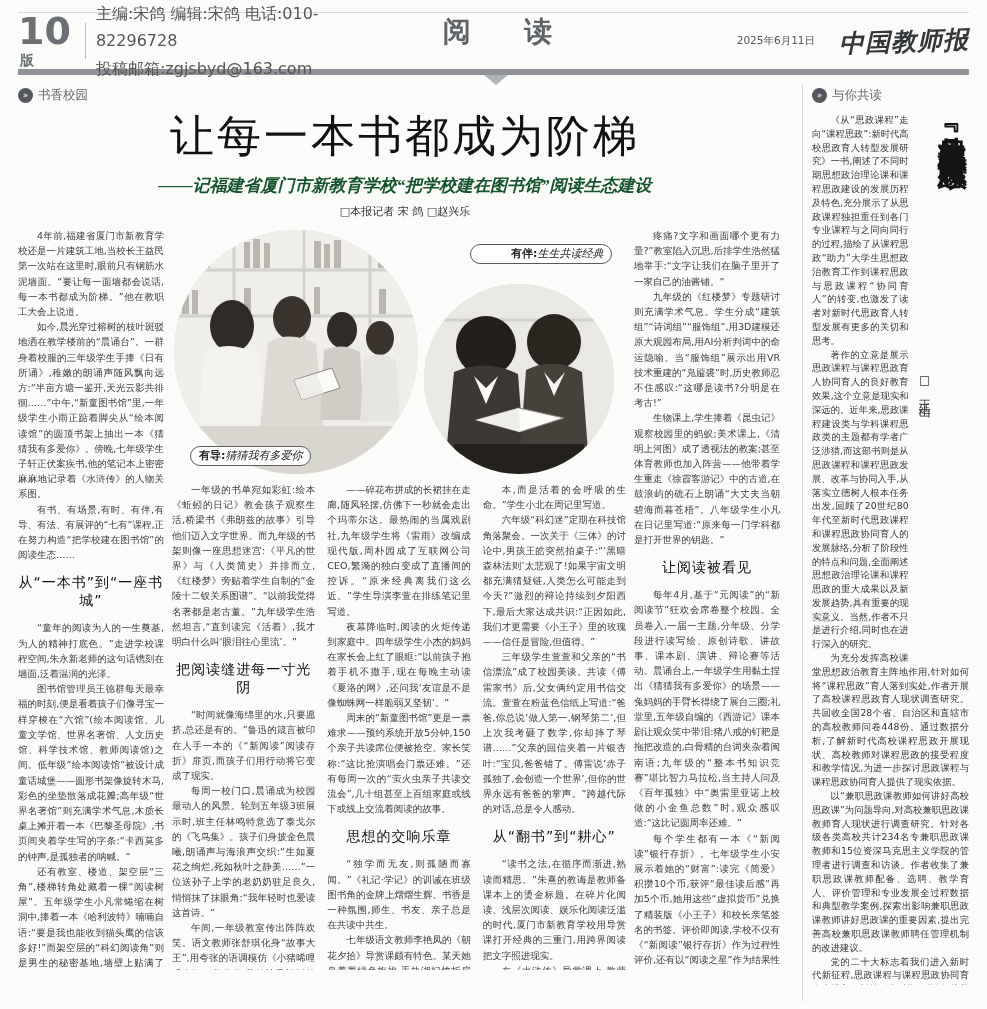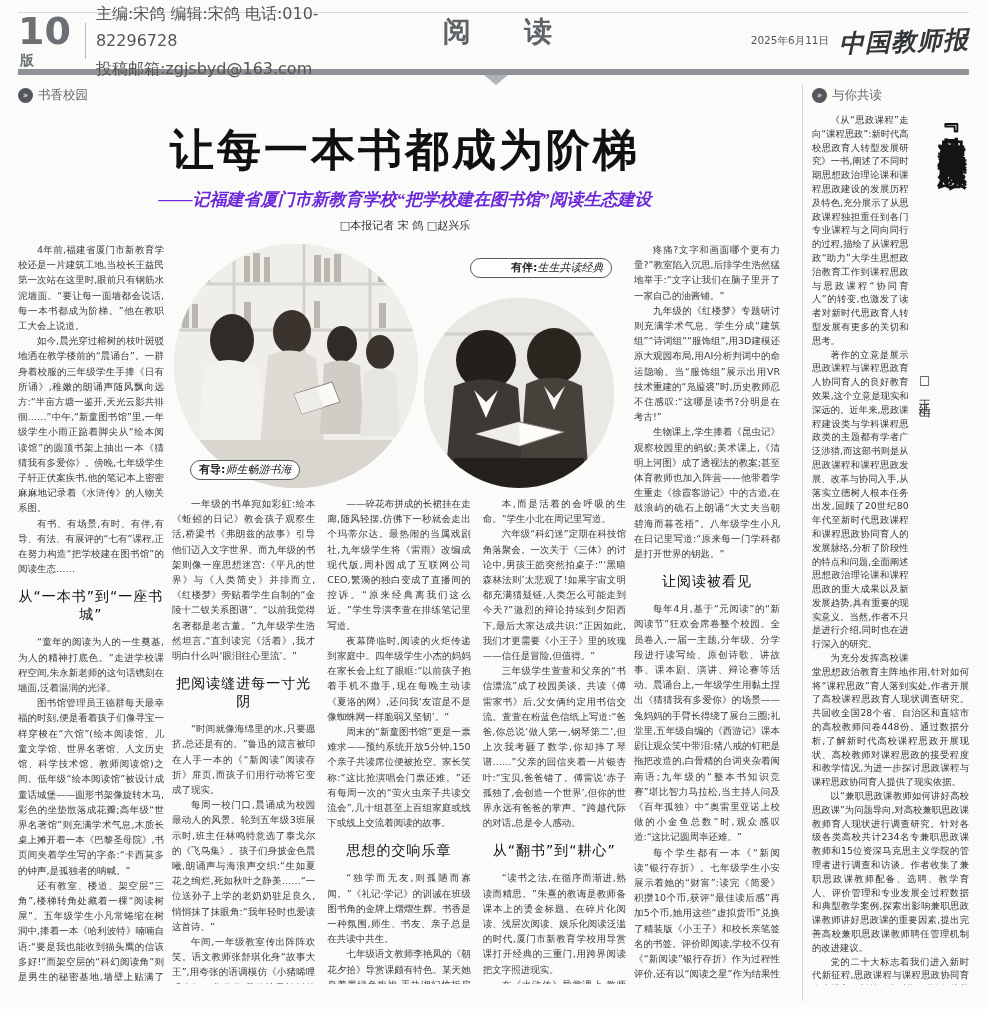--- a/index.html
+++ b/index.html
@@ -10,41 +10,41 @@
 
   
   .masthead { display:flex; height:62px; border-bottom:6px solid #8e9397; position:relative; }
   .mh-left { display:flex; align-items:center; gap:10px; width:330px; }
   .pagenum { font-size:38px; font-weight:bold; color:#6b7074; line-height:1; }
   .pagelabel { font-size:14px; color:#6b7074; font-weight:bold; margin-left:2px; }
   .mh-sep { width:1px; height:36px; background:#b9bcbe; }
   .mh-info { font-size:16px; color:#555; line-height:1.7; }
   .mh-center { flex:1; text-align:center; }
   .read-title { font-size:28px; font-weight:900; color:#5e6putt367; color:#5e6367; letter-spacing:22px; text-indent:22px; }
-  .mh-right { width:300px; display:flex; align-items:center; justify-content:flex-end; gap:10px; }
+  .mh-right { width:300px; display:flex; align-items:center; justify-content:flex-end; gap:24px; }
   .mh-date { font-size:10.5px; color:#555; }
   .paper-logo { font-family:"Liberation Serif","DejaVu Serif",serif; font-style:italic; font-weight:bold;
     font-size:25px; color:#33373a; transform:rotate(-2deg); letter-spacing:1px; }
   .mh-chevron { position:absolute; left:466px; bottom:-16px; width:0; height:0;
     border-left:12px solid transparent; border-right:12px solid transparent; border-top:10px solid #aeb3b6; }
 
   
   .content { display:flex; margin-top:10px; height:916px; }
   .main { width:774px; }
   .v-divider { width:1px; background:#d2d2cf; margin:0 9px 0 10px; }
   .sidebar { flex:1; overflow:hidden; }
 
   .marker { display:flex; align-items:center; gap:5px; font-size:12.5px; color:#666; height:20px; }
   .micon { width:15px; height:15px; border-radius:50%; background:#54585c; color:#fff; font-size:9px;
     display:inline-flex; align-items:center; justify-content:center; line-height:1; }
 
   
-  .headline { text-align:center; font-size:44px; font-weight:700; color:#111; letter-spacing:3px; margin-top:16px; }
+  .headline { text-align:center; font-size:44px; font-weight:400; color:#111; letter-spacing:3px; margin-top:2px; }
   .subtitle { text-align:center; font-family:"Liberation Serif","DejaVu Serif",serif; font-weight:bold;
-    font-style:italic; font-size:17px; color:#6d28d9; margin-top:8px; }
+    font-style:italic; font-size:17px; color:#14532d; margin-top:8px; }
   .byline { text-align:center; font-size:11px; color:#333; margin:7px 0 9px; }
 
   
   .cols { display:flex; gap:8px; height:742px; overflow:hidden; }
   .col { width:146px; flex:0 0 146px; overflow:hidden; }
   .mid { width:454px; flex:0 0 454px; display:flex; flex-direction:column; }
   .midcols { display:flex; gap:12px; flex:1; overflow:hidden; margin-top:6px; }
   .midcols .col { flex:1 1 0; width:auto; }
   .p { font-size:9.5px; line-height:15.2px; text-align:justify; text-indent:2em; color:#3a3a3a; }
   .colhead { text-align:center; font-size:14px; font-weight:normal; color:#111; margin:12px 0 10px; letter-spacing:1px; }
@@ -182,21 +182,21 @@
                 <path d="M52 136 L95 124 L140 134 L96 148 Z" fill="#fdfcf9" stroke="#8a877f" stroke-width="1"></path>
                 <path d="M52 136 L95 124 L96 148 Z" fill="#efede7"></path>
                 <rect x="30" y="160" width="130" height="30" fill="#24201c"></rect>
               </svg>
             </div>
 
             <div class="caption cap-right">
               <b>有伴:</b><i>生生共读经典</i>
             </div>
             <div class="caption cap-left">
-              <b>有导:</b><i>师生畅游书海</i>
+              <b>有导:</b><i>猜猜我有多爱你</i>
             </div>
           </div>
 
           <div class="midcols">
 
             <div class="col">
               <p class="p">一年级的书单宛如彩虹:绘本《蚯蚓的日记》教会孩子观察生活,桥梁书《弗朗兹的故事》引导他们迈入文字世界。而九年级的书架则像一座思想迷宫:《平凡的世界》与《人类简史》并排而立,《红楼梦》旁贴着学生自制的“金陵十二钗关系图谱”。“以前我觉得名著都是老古董。”九年级学生浩然坦言,“直到读完《活着》,我才明白什么叫‘眼泪往心里流’。”</p>
               <h3 class="colhead">把阅读缝进每一寸光阴</h3>
               <p class="p">“时间就像海绵里的水,只要愿挤,总还是有的。”鲁迅的箴言被印在人手一本的《“新阅读”阅读存折》扉页,而孩子们用行动将它变成了现实。</p>
               <p class="p">每周一校门口,晨诵成为校园最动人的风景。轮到五年级3班展示时,班主任林鸣特意选了泰戈尔的《飞鸟集》。孩子们身披金色晨曦,朗诵声与海浪声交织:“生如夏花之绚烂,死如秋叶之静美……”一位送孙子上学的老奶奶驻足良久,悄悄抹了抹眼角:“我年轻时也爱读这首诗。”</p>

